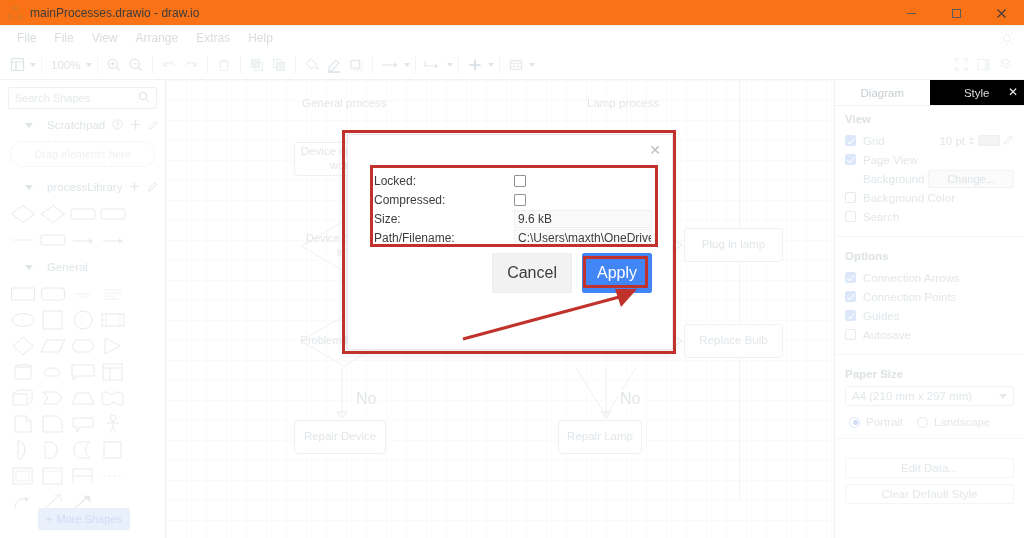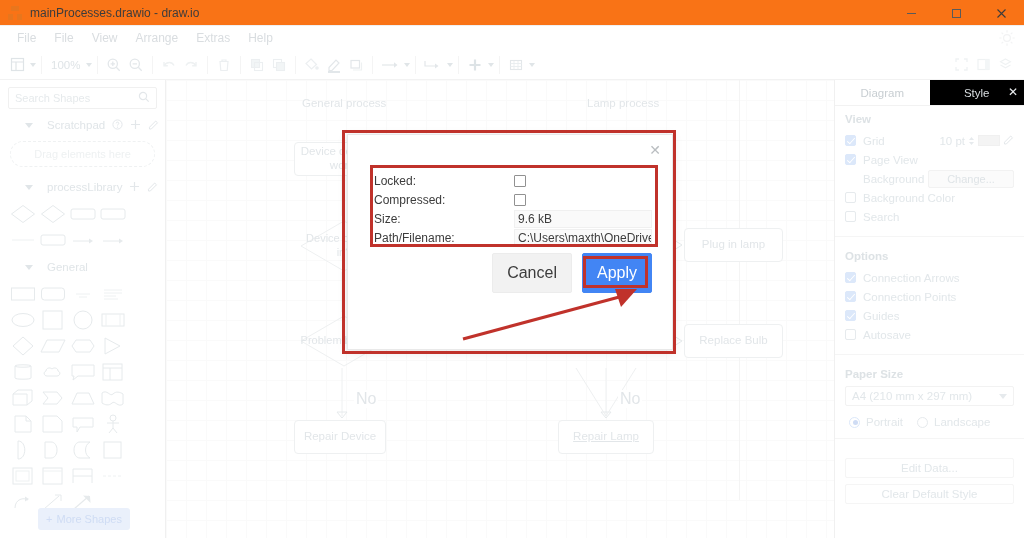--- a/index.html
+++ b/index.html
@@ -786,21 +786,21 @@
         <path d="M508 256 l8 5 -8 5z" fill="none" stroke="#e6eaec" stroke-width="1"></path>
         <path d="M420 262 h88" stroke="#eef0f1" stroke-width="1" fill="none"></path>
         <path d="M420 166 h88" stroke="#eef0f1" stroke-width="1" fill="none"></path>
         <path d="M410 288 l30 48 l30 -48" stroke="#eef0f1" stroke-width="1" fill="none"></path>
       </svg>
 
       <div class="node" style="left:128px; top:62px; width:96px; height:34px;">Device does not work</div>
       <div class="node" style="left:518px; top:148px; width:99px; height:34px;">Plug in lamp</div>
       <div class="node" style="left:518px; top:244px; width:99px; height:34px;">Replace Bulb</div>
       <div class="node" style="left:128px; top:340px; width:92px; height:34px;">Repair Device</div>
-      <div class="node" style="left:392px; top:340px; width:96px; height:34px;text-decoration:underline;">Repair Lamp</div>
+      <div class="node" style="left:392px; top:340px; width:84px; height:34px;">Repair Lamp</div>
 
       <div class="diamond" style="left:134px; top:140px; width:88px; height:52px;">
         <svg viewBox="0 0 88 52" width="88" height="52">
             <path d="M44 1L87 26 44 51 1 26z" fill="none" stroke="#eef0f1" stroke-width="1"></path>
           </svg>
         <span>Device plugged in?</span>
       </div>
       <div class="diamond" style="left:134px; top:235px; width:88px; height:52px;">
         <svg viewBox="0 0 88 52" width="88" height="52">
             <path d="M44 1L87 26 44 51 1 26z" fill="none" stroke="#eef0f1" stroke-width="1"></path>

